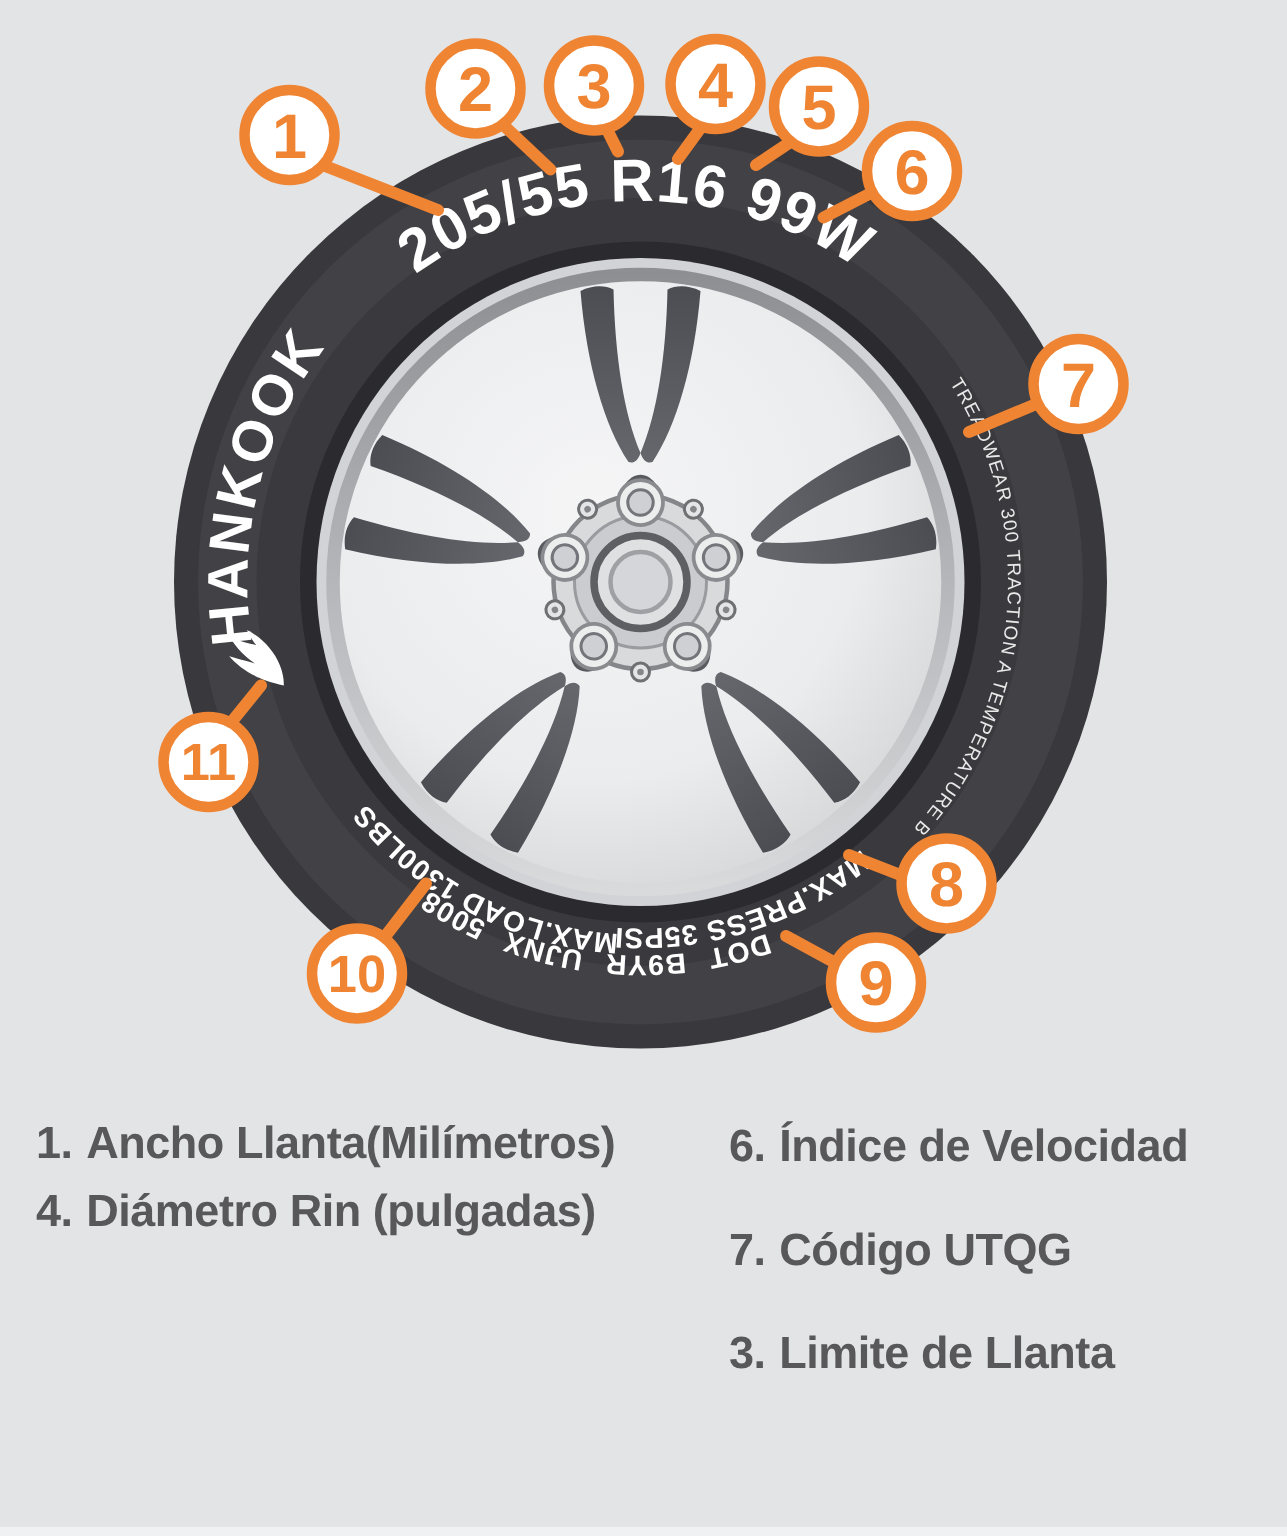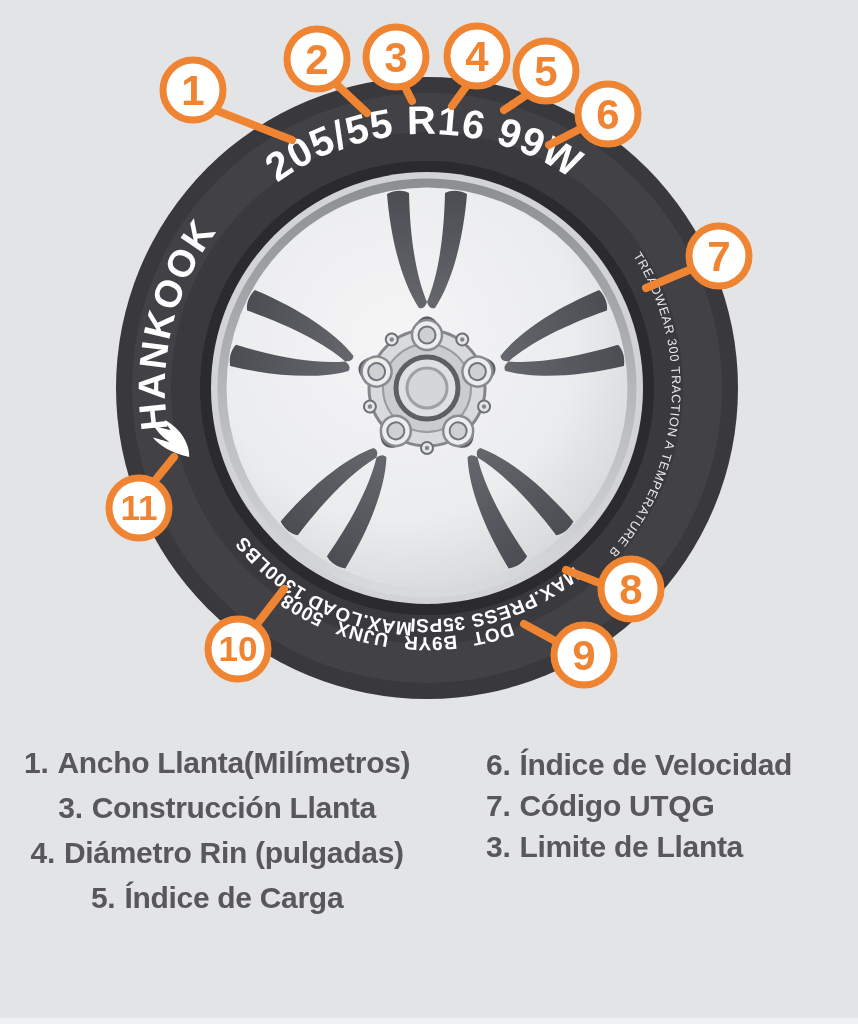--- a/index.html
+++ b/index.html
@@ -8,22 +8,22 @@
     background:#e3e4e6;
     font-family:"Liberation Sans",sans-serif;
     position:relative;overflow:hidden;
   }
   .stage{position:absolute;left:0;top:0;width:858px;height:1024px;}
   svg text{user-select:none;}
 
   
   .legend{position:absolute;left:0;top:728px;width:858px;height:290px;color:#58585B;}
   .legend-col{position:absolute;display:flex;flex-direction:column;}
-  .legend-col.left{left:24px;top:740px;text-align:center;}
-  .legend-col.right{left:486px;top:744px;}
+  .legend-col.left{left:24px;top:740px;}
+  .legend-col.right{left:486px;top:744px;gap:28px;}
   .legend-col.left .legend-item{height:45px;line-height:45px;}
   .legend-col.right .legend-item{height:41px;line-height:41px;}
   .legend-item{
     font-size:30px;font-weight:bold;white-space:nowrap;
     letter-spacing:-0.3px;
   }
   .legend-item .num{margin-right:9px;}
   .legend-col{top:0;}
   .legend-col.left{position:absolute;left:24px;top:12px;}
   .legend-col.right{position:absolute;left:486px;top:16px;}
@@ -253,23 +253,21 @@
       <circle cx="139" cy="508" r="30" fill="#ffffff" stroke="#EF8433" stroke-width="7"></circle>
       <text x="139" y="520" font-size="35">11</text>
     </g>
   </g>
 </svg>
 
 
 <div class="legend">
   <div class="legend-col left">
     <div class="legend-item"><span class="num">1.</span><span class="lbl">Ancho Llanta(Milímetros)</span></div>
-    <div class="legend-item"><span class="num">3.</span><span class="lbl">Construcción Llanta</span></div>
     <div class="legend-item"><span class="num">4.</span><span class="lbl">Diámetro Rin (pulgadas)</span></div>
-    <div class="legend-item"><span class="num">5.</span><span class="lbl">Índice de Carga</span></div>
   </div>
   <div class="legend-col right">
     <div class="legend-item"><span class="num">6.</span><span class="lbl">Índice de Velocidad</span></div>
     <div class="legend-item"><span class="num">7.</span><span class="lbl">Código UTQG</span></div>
     <div class="legend-item"><span class="num">3.</span><span class="lbl">Limite de Llanta</span></div>
   </div>
 </div>
 
 <div class="bottom-strip"></div>
 

